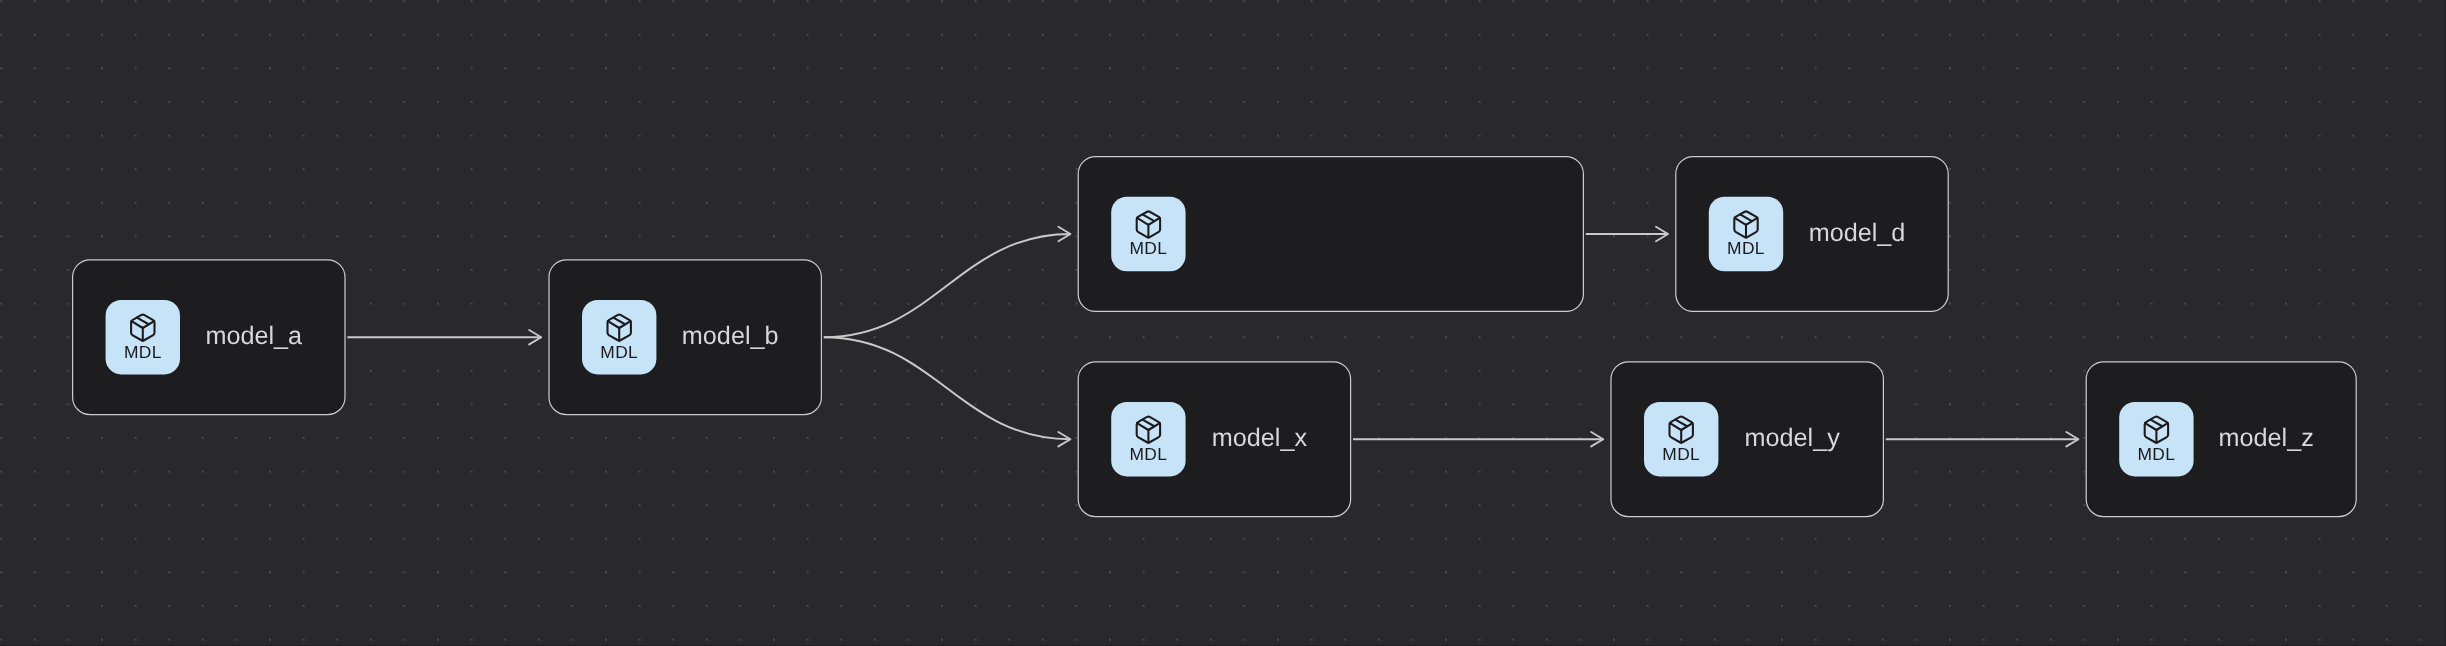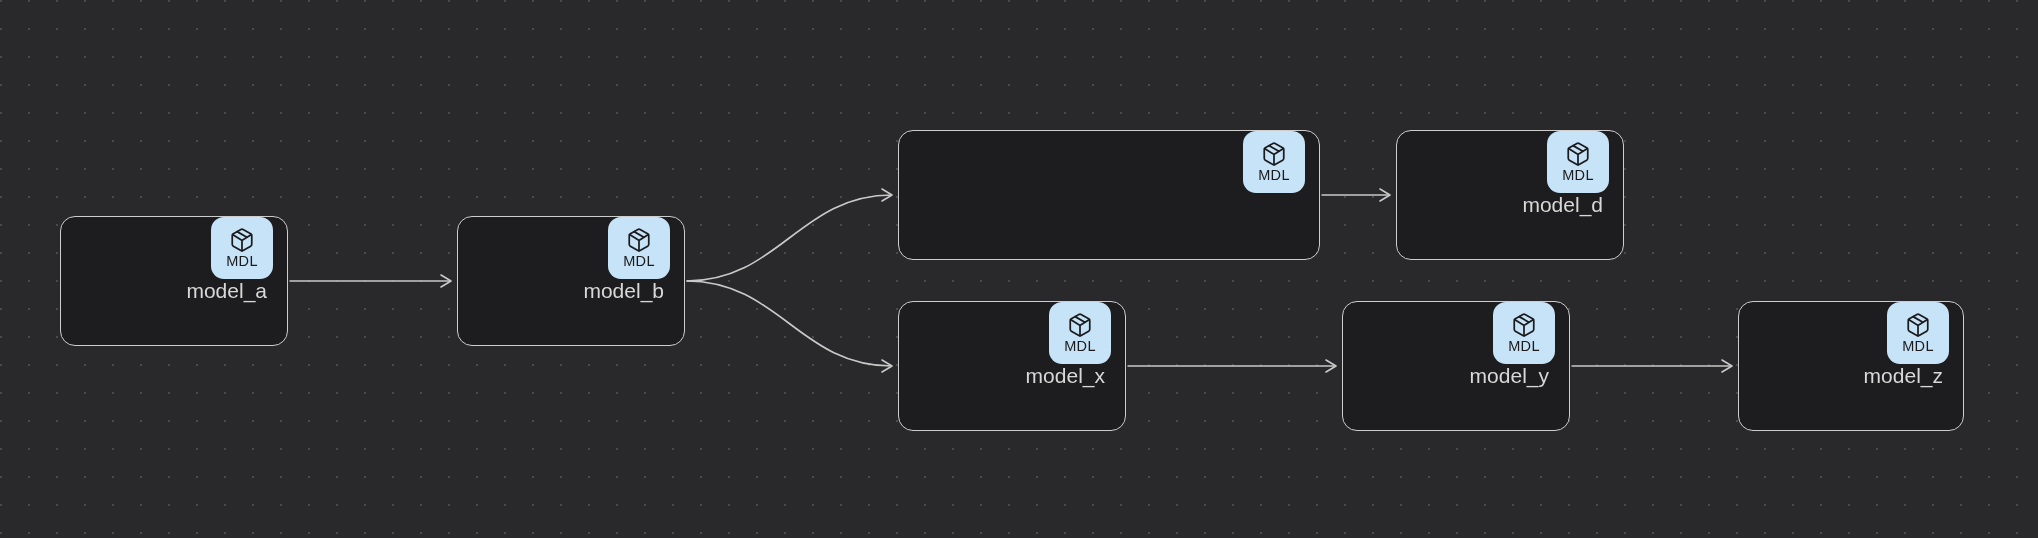--- a/index.html
+++ b/index.html
@@ -10,27 +10,26 @@
     background-color:var(--canvas-bg,#29292b);
     background-image:radial-gradient(circle, var(--dot-color,#4a4a4e) 1.1px, transparent 1.3px);
     background-size:28px 28px;
     background-position:-13px -13px;
     font-family:"Liberation Sans",sans-serif;
   }
   svg.edge-layer{position:absolute;left:0;top:0;}
   .edge{fill:none;stroke:var(--edge-color,#c9c9c9);stroke-width:1.6;}
   .node{
     position:absolute;box-sizing:border-box;
-    display:flex;align-items:flex-end;
-    padding:0 14px 0 12px;
+    display:flex;align-items:center;
+    padding:0 14px 0 27px;
     background:var(--node-bg,#1d1d1f);
     border:1.5px solid var(--node-border,#cdcdcd);
     border-radius:15px;
     cursor:pointer;
-    flex-direction:column;
   }
   .badge{
     width:62px;height:62px;flex:0 0 auto;
     border-radius:13px;
     background:var(--badge-bg,#c7e3f7);
     display:flex;flex-direction:column;align-items:center;justify-content:center;
   }
   .badge svg{width:26px;height:26px;fill:none;stroke:var(--badge-fg,#1b1b1d);stroke-width:1.6;stroke-linecap:round;stroke-linejoin:round;}
   .badge-label{
     font-size:14.5px;font-weight:500;letter-spacing:.3px;line-height:1.1;

